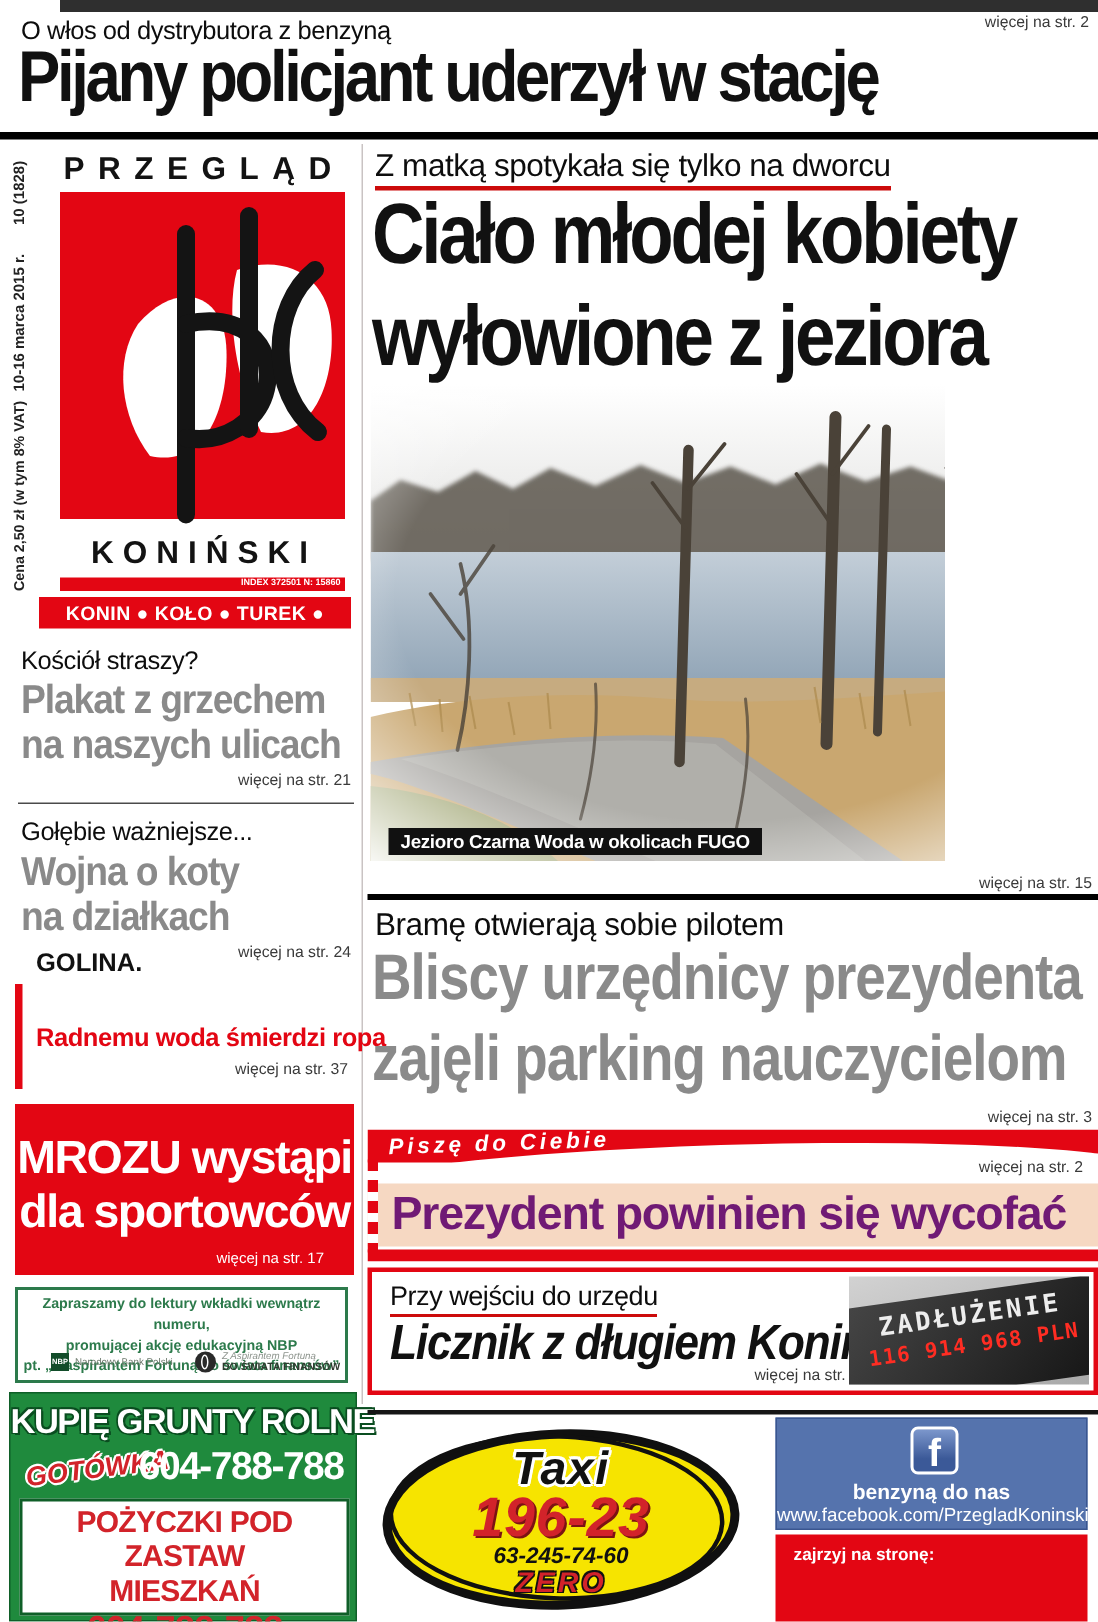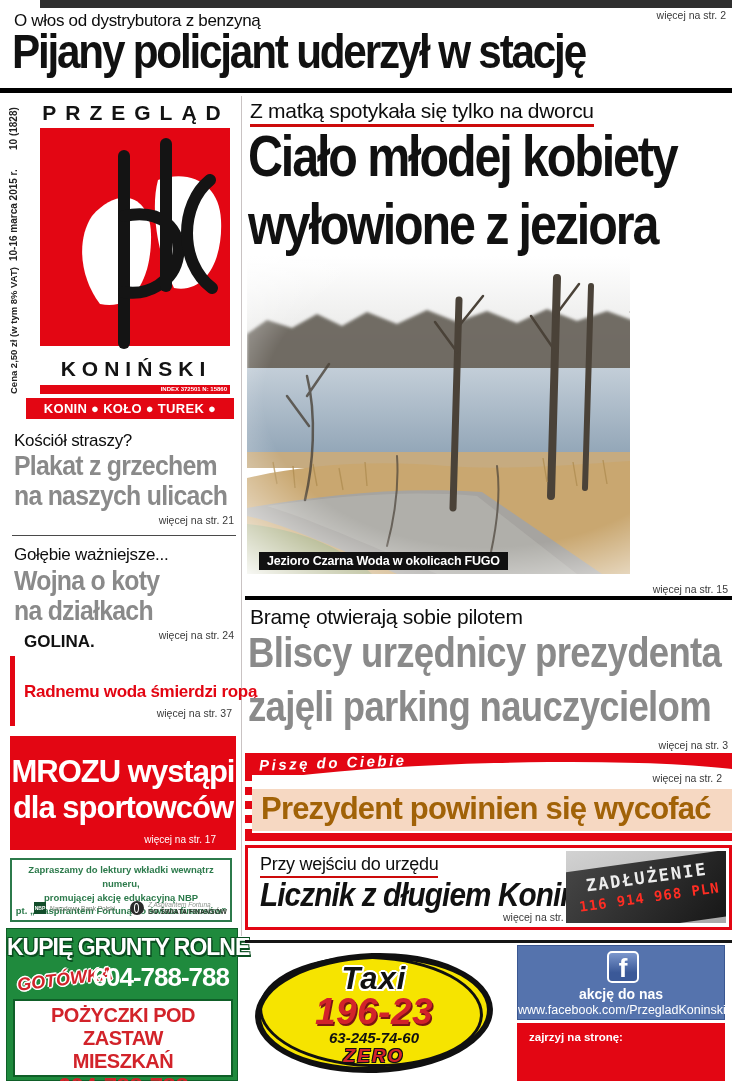--- a/index.html
+++ b/index.html
@@ -88,21 +88,21 @@
 
   
   .pisze{left:245px;top:753px;width:487px;height:88px;background:#fff;overflow:hidden;}
   .pisze-redtop{position:absolute;left:0;top:0;width:100%;height:22px;background:#e30613;}
   .pisze-swoosh{position:absolute;left:-30px;top:10px;width:560px;height:52px;background:#fff;border-radius:50%;transform:rotate(-1.5deg);}
   .pisze-peach{position:absolute;left:0;top:36px;width:100%;height:42px;background:#f6d8c2;}
   .pisze-redbot{position:absolute;left:0;top:80px;width:100%;height:8px;background:#e30613;}
   .pisze-dash{position:absolute;left:0;top:20px;width:7px;height:62px;background:repeating-linear-gradient(to bottom,#e30613 0 8px,#fff 8px 14px);}
   .pisze-banner{position:absolute;left:14px;top:1px;color:#fff;font-size:15px;font-weight:bold;font-style:italic;letter-spacing:2.5px;transform:rotate(-2deg);}
   .pisze-more{position:absolute;right:10px;top:19px;}
-  .pisze-h{position:absolute;left:16px;top:38px;font-size:31px;font-weight:bold;letter-spacing:-0.8px;color:#a16207;}
+  .pisze-h{position:absolute;left:16px;top:38px;font-size:31px;font-weight:bold;letter-spacing:-0.8px;color:#701a75;}
 
   
   .licznik{left:245px;top:845px;width:487px;height:85px;border:3px solid #e30613;box-sizing:border-box;background:#fff;}
   .licznik-kicker{position:absolute;left:12px;top:6px;font-size:18px;letter-spacing:-0.3px;border-bottom:2px solid #cc0a0a;padding-bottom:1px;}
   .licznik-h{position:absolute;left:12px;top:28px;font-size:33px;font-weight:bold;font-style:italic;letter-spacing:-1px;transform:scaleX(0.9);transform-origin:left top;}
   .licznik-more{position:absolute;left:255px;top:63px;}
   .led-photo{position:absolute;right:3px;top:3px;width:160px;height:72px;background:linear-gradient(160deg,#d2d2d2,#a9a9a9);overflow:hidden;}
   .led-sign{position:absolute;left:-8px;top:10px;width:182px;height:66px;background:linear-gradient(135deg,#474747,#141414);transform:rotate(-8deg);border-radius:5px;text-align:center;}
   .led-label{font-family:"DejaVu Sans Mono",monospace;color:#ededed;font-weight:bold;font-size:17px;letter-spacing:2px;margin-top:6px;}
   .led-value{font-family:"DejaVu Sans Mono",monospace;color:#ff2d23;font-weight:bold;font-size:14px;letter-spacing:1px;margin-top:2px;}
@@ -290,19 +290,19 @@
   <div class="taxi-ell"></div>
   <div class="taxi-ring"></div>
   <div class="taxi-name">Taxi</div>
   <div class="taxi-number">196-23</div>
   <div class="taxi-phone">63-245-74-60</div>
   <div class="taxi-brand">ZERO</div>
 </div>
 
 <div class="abs fb">
   <div class="fb-icon">f</div>
-  <div class="fb-join">akcję do nas</div>
+  <div class="fb-join">benzyną do nas</div>
   <div class="fb-url">www.facebook.com/PrzegladKoninski</div>
 </div>
 
 <div class="abs web">
   <div class="web-label">zajrzyj na stronę:</div>
 </div>
 
 </body></html>

